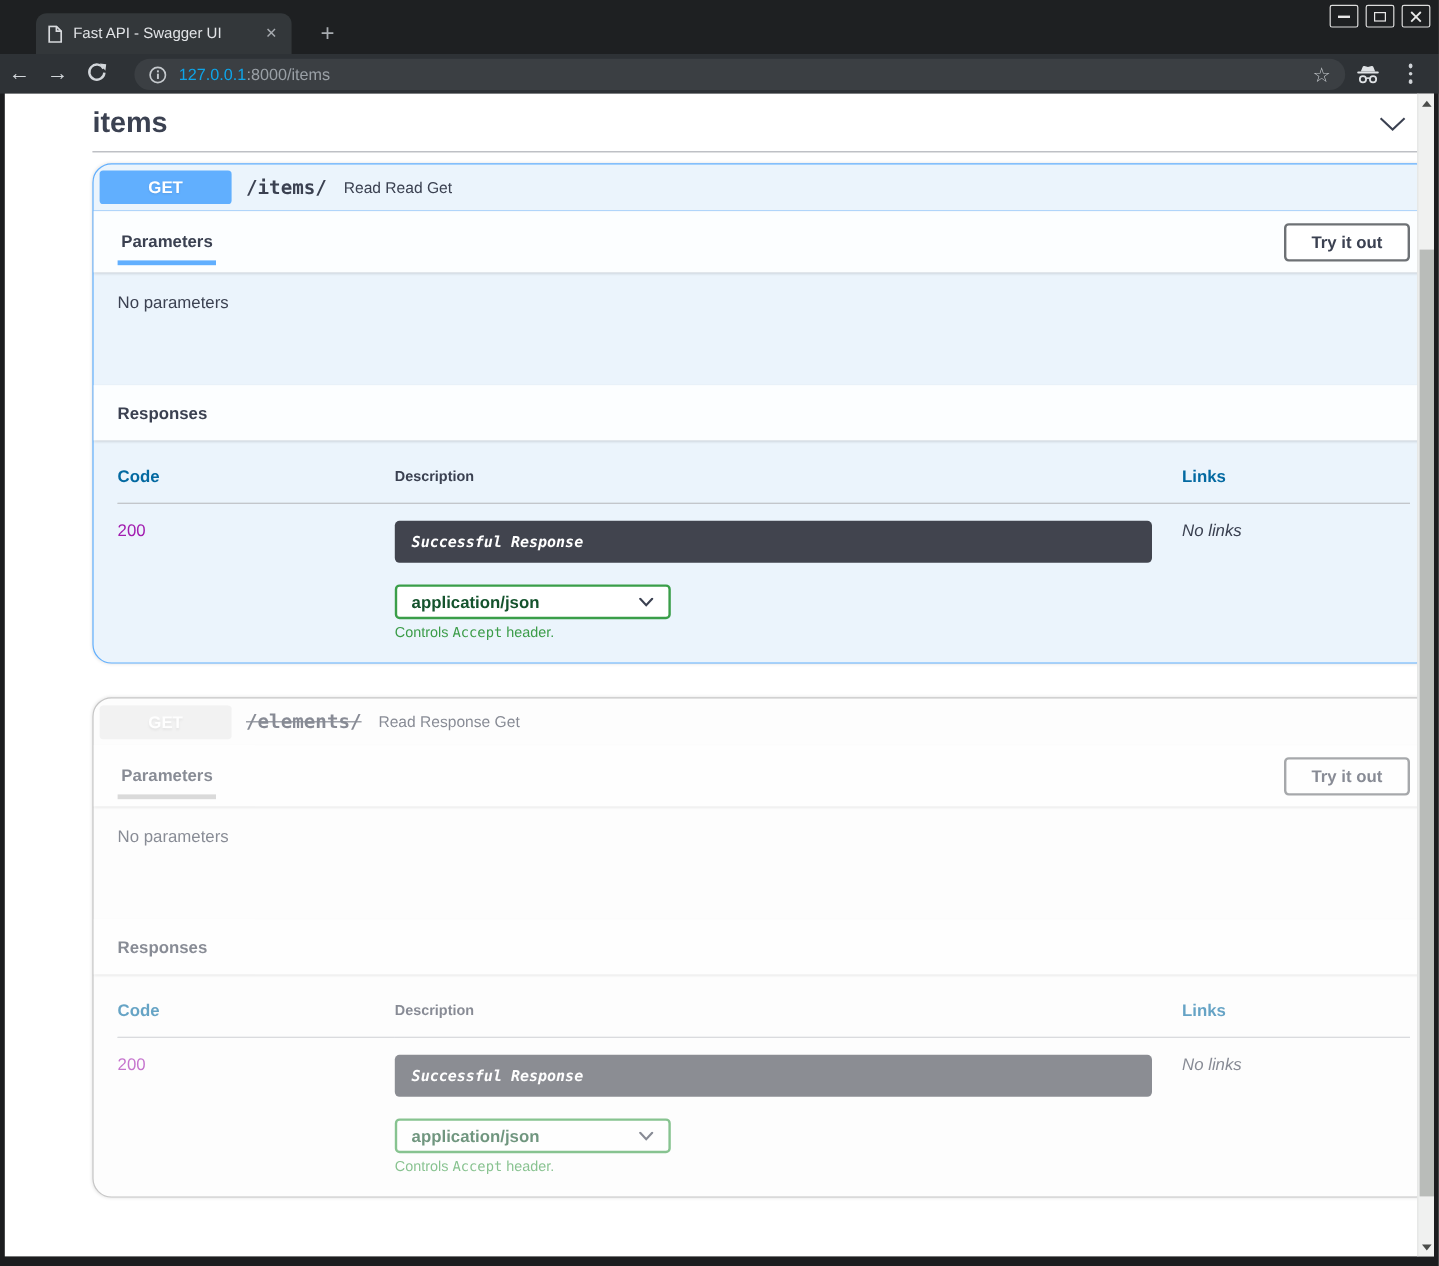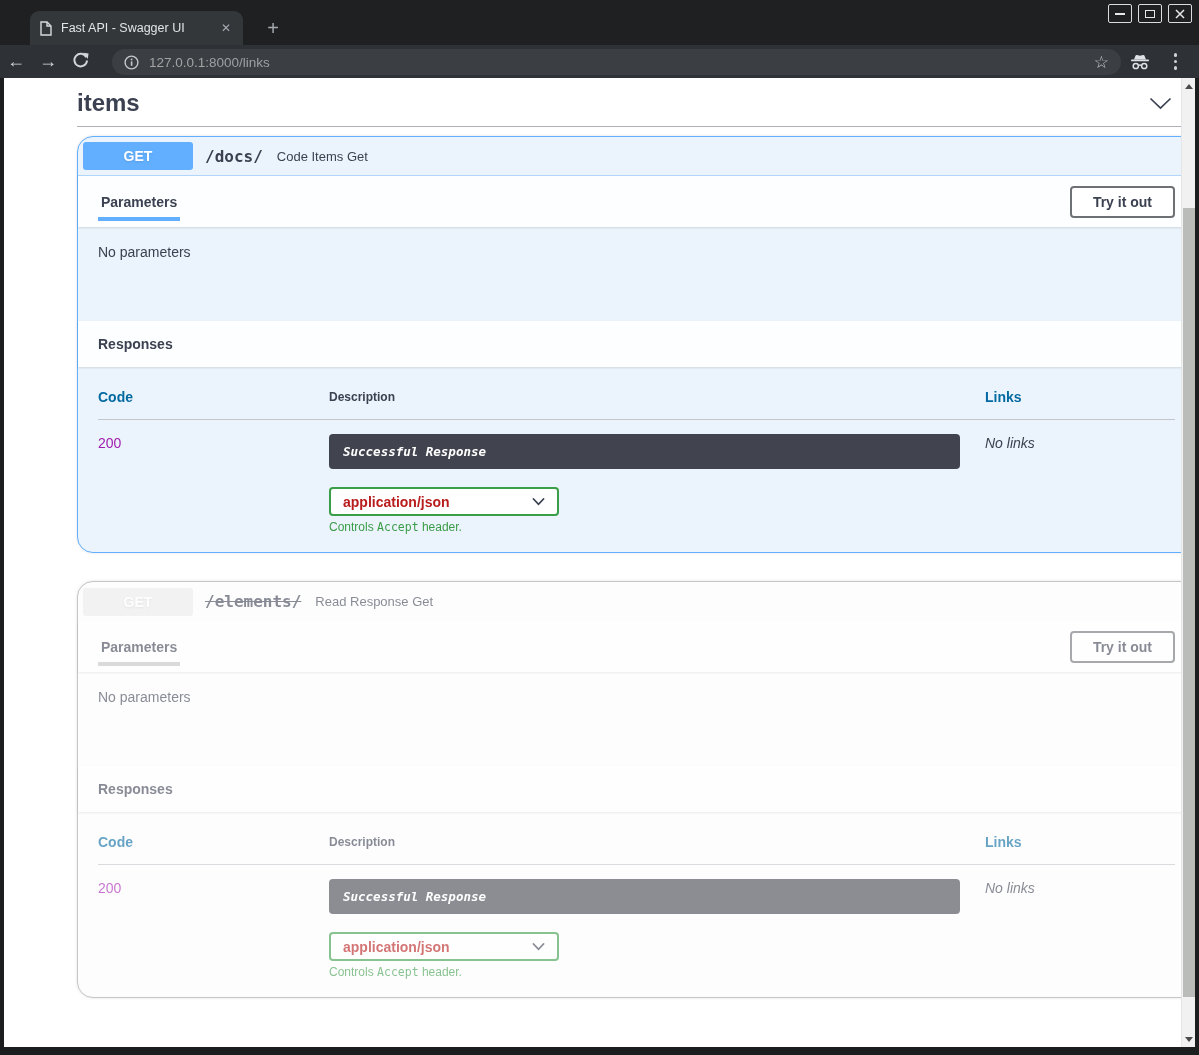--- a/index.html
+++ b/index.html
@@ -41,21 +41,21 @@
     position:absolute; top:45px; left:0; width:1199px; height:33px;
     background:#2e3236; display:flex; align-items:center;
   }
   .nav-ic { color:#d2d6da; font-size:18px; width:32px; text-align:center; line-height:33px; }
   .omnibox {
     position:absolute; left:112px; top:4px; width:1009px; height:26px;
     background:#3b3f43; border-radius:13px;
     display:flex; align-items:center; padding:0 12px;
   }
   .url-text { font-size:13.5px; margin-left:10px; }
-  .url-host { color:#a3a3a3; }
+  .url-host { color:#0ea5e9; }
   .url-rest { color:#9aa0a6; }
   .omni-star { margin-left:auto; color:#c5c9cd; font-size:17px; line-height:1; }
   .incog { position:absolute; right:48px; top:9px; }
   .menu-dots { position:absolute; right:22px; top:8px; display:flex; flex-direction:column; gap:3px; }
   .menu-dots i { width:3.5px; height:3.5px; border-radius:50%; background:#cfd3d7; display:block; }
 
   
   .page {
     position:absolute; top:78px; left:4px; width:1191px; height:969px;
     background:#ffffff; overflow:hidden;padding-left:44px;
@@ -135,21 +135,21 @@
     font-size:12.5px; padding:10px 14px; margin-right:25px;
   }
   .links-val { font-size:14px; font-style:italic; color:#3b4151; }
 
   .media-select {
     margin-top:18px; width:230px; height:29px; background:#fff;
     border:2px solid #3a9e49; border-radius:4px;
     display:flex; align-items:center; justify-content:space-between;
     padding:0 12px; cursor:default;
   }
-  .media-select-value { font-size:14px; font-weight:700; color:#b91c1c; }
+  .media-select-value { font-size:14px; font-weight:700; color:#14532d; }
   .accept-note { margin-top:4px; font-size:12px; color:#3b9c48; }
   .accept-note .mono { font-size:11.5px; }
 
   .block-gap { height:19px; }
 </style>
 </head>
 <body>
 
 <div class="tabstrip">
   <div class="tab">
@@ -184,21 +184,21 @@
       <path d="M14.3 5.2 A6.3 6.3 0 1 0 15 8.5" fill="none" stroke="#d2d6da" stroke-width="2"></path>
       <polygon points="10.8,1.2 16.2,1.2 16.2,6.6" fill="#d2d6da" transform="rotate(8 13.5 3.9)"></polygon>
     </svg>
   </span>
   <div class="omnibox">
     <svg width="15" height="15" viewBox="0 0 15 15">
       <circle cx="7.5" cy="7.5" r="6.4" fill="none" stroke="#c5c9cd" stroke-width="1.4"></circle>
       <rect x="6.8" y="6.4" width="1.6" height="4.4" fill="#c5c9cd"></rect>
       <rect x="6.8" y="3.6" width="1.6" height="1.7" fill="#c5c9cd"></rect>
     </svg>
-    <span class="url-text"><span class="url-host">127.0.0.1</span><span class="url-rest">:8000/links</span></span>
+    <span class="url-text"><span class="url-host">127.0.0.1</span><span class="url-rest">:8000/items</span></span>
     <span class="omni-star">☆</span>
   </div>
   <span class="incog">
     <svg width="22" height="16" viewBox="0 0 22 16">
       <path d="M5 5.5 L6.6 1.6 Q7 0.7 8 1 L11 1.8 L14 1 Q15 0.7 15.4 1.6 L17 5.5 Z" fill="#dfe2e5"></path>
       <rect x="2" y="5.5" width="18" height="1.8" rx="0.9" fill="#dfe2e5"></rect>
       <circle cx="6.8" cy="12" r="2.6" fill="none" stroke="#dfe2e5" stroke-width="1.5"></circle>
       <circle cx="15.2" cy="12" r="2.6" fill="none" stroke="#dfe2e5" stroke-width="1.5"></circle>
       <path d="M9.4 11.6 Q11 10.4 12.6 11.6" fill="none" stroke="#dfe2e5" stroke-width="1.3"></path>
     </svg>
@@ -220,22 +220,22 @@
         <svg width="23" height="13" viewBox="0 0 23 13">
             <polyline points="1.5,1.5 11.5,11 21.5,1.5" fill="none" stroke="#3b4151" stroke-width="1.7"></polyline>
           </svg>
       </span>
     </div>
     <div class="section-divider"></div>
 
     <div class="opblock get">
       <div class="op-summary">
         <span class="method-btn">GET</span>
-        <span class="op-path">/docs/</span>
-        <span class="op-summary-desc">Code Items Get</span>
+        <span class="op-path">/items/</span>
+        <span class="op-summary-desc">Read Read Get</span>
       </div>
 
       <div class="sec-header">
         <span class="tabhead">
           <span class="tabhead-label">Parameters</span>
           <span class="tab-underline"></span>
         </span>
         <button class="tryout-btn">Try it out</button>
       </div>
 

